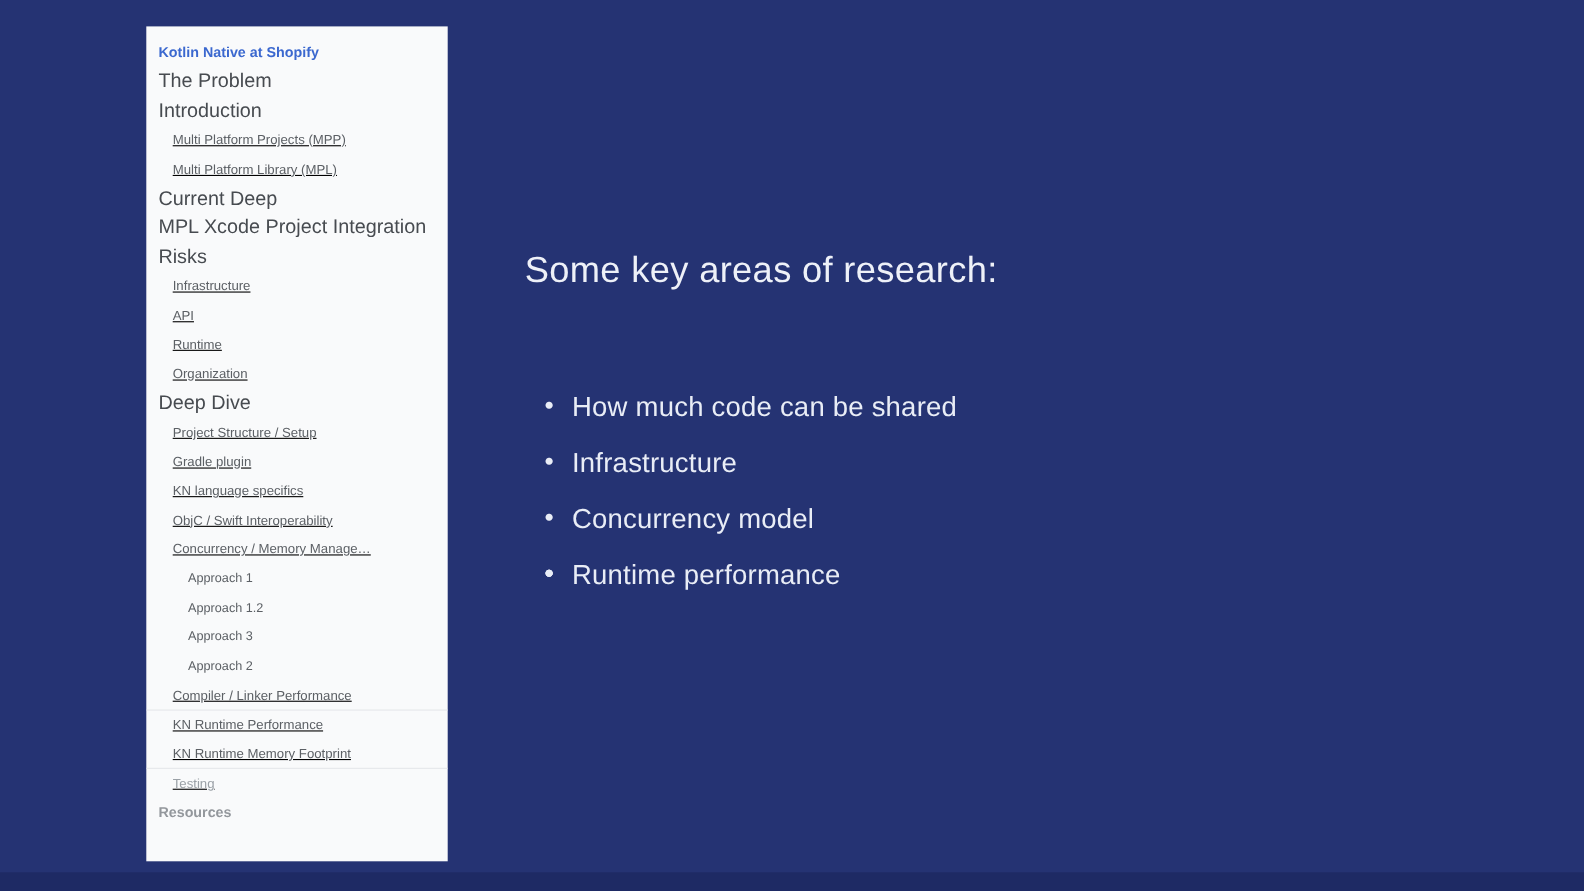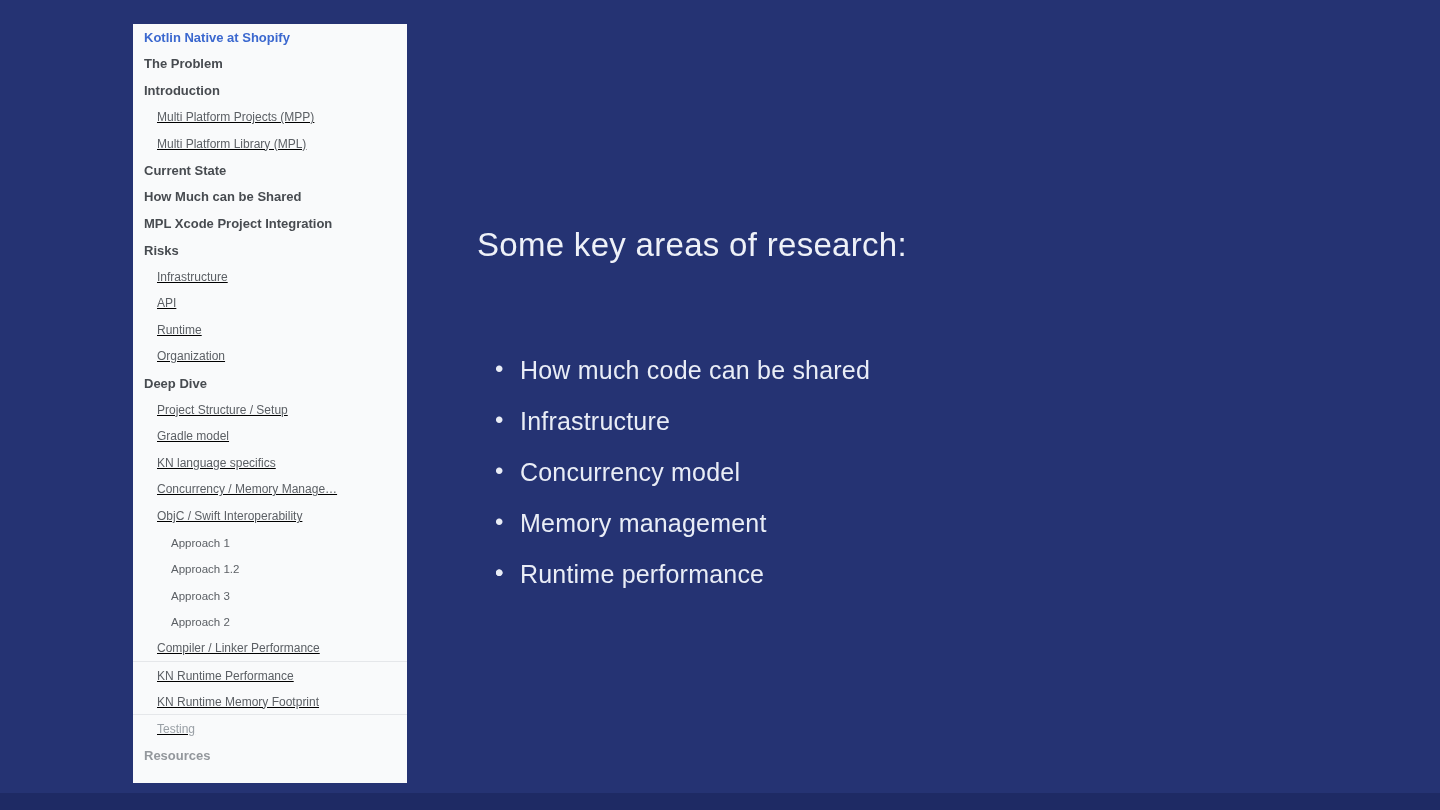--- a/index.html
+++ b/index.html
@@ -20,41 +20,41 @@
     background: var(--bg-bottom, #1e2a64);
   }
 
   
   .outline {
     position: absolute;
     left: 133px; top: 24px;
     width: 274px; height: 759px;
     background: var(--sidebar-bg, #f9fafb);
     box-sizing: border-box;
-    padding-top: 0;
+    padding-top: 10px;
     overflow: hidden;
   }
   .o-row {
     height: 26.6px;
     display: flex;
     align-items: center;
     box-sizing: border-box;
     cursor: pointer;
     white-space: nowrap;
   }
   .o-row.level-0 { padding-left: 11px; }
   .o-row.level-1 { padding-left: 24px; text-decoration: underline; }
   .o-row.level-2 { padding-left: 38px; }
 
   .o-row .o-label { font-size: 12px; color: var(--sub, #5c6065); }
   .o-row.style-active .o-label {
     font-size: 13px; font-weight: bold; color: var(--active, #3b68cf);
   }
   .o-row.style-heading .o-label {
-    font-size: 13px; font-weight: bold; color: var(--heading, #474b50);
+    font-size: 18px; font-weight: normal; color: var(--heading, #474b50);
   }
   .o-row.style-sub .o-label { font-size: 12px; color: var(--sub, #5c6065); }
   .o-row.level-2 .o-label { font-size: 11.5px; }
   .o-row.style-muted .o-label { color: var(--muted, #9aa0a6); }
   .o-row.style-muted-heading .o-label {
     font-size: 13px; font-weight: bold; color: var(--muted-heading, #93979c);
   }
   .o-row.divider-below { border-bottom: 1px solid var(--divider, #e5e7ea); }
 
   
@@ -104,24 +104,21 @@
       <div class="o-row level-0 style-heading">
         <span class="o-label">Introduction</span>
       </div>
       <div class="o-row level-1 style-sub">
         <span class="o-label">Multi Platform Projects (MPP)</span>
       </div>
       <div class="o-row level-1 style-sub">
         <span class="o-label">Multi Platform Library (MPL)</span>
       </div>
       <div class="o-row level-0 style-heading">
-        <span class="o-label">Current State</span>
-      </div>
-      <div class="o-row level-0 style-heading">
-        <span class="o-label">How Much can be Shared</span>
+        <span class="o-label">Current Deep</span>
       </div>
       <div class="o-row level-0 style-heading">
         <span class="o-label">MPL Xcode Project Integration</span>
       </div>
       <div class="o-row level-0 style-heading">
         <span class="o-label">Risks</span>
       </div>
       <div class="o-row level-1 style-sub">
         <span class="o-label">Infrastructure</span>
       </div>
@@ -134,30 +131,30 @@
       <div class="o-row level-1 style-sub">
         <span class="o-label">Organization</span>
       </div>
       <div class="o-row level-0 style-heading">
         <span class="o-label">Deep Dive</span>
       </div>
       <div class="o-row level-1 style-sub">
         <span class="o-label">Project Structure / Setup</span>
       </div>
       <div class="o-row level-1 style-sub">
-        <span class="o-label">Gradle model</span>
+        <span class="o-label">Gradle plugin</span>
       </div>
       <div class="o-row level-1 style-sub">
         <span class="o-label">KN language specifics</span>
       </div>
       <div class="o-row level-1 style-sub">
-        <span class="o-label">Concurrency / Memory Manage…</span>
+        <span class="o-label">ObjC / Swift Interoperability</span>
       </div>
       <div class="o-row level-1 style-sub">
-        <span class="o-label">ObjC / Swift Interoperability</span>
+        <span class="o-label">Concurrency / Memory Manage…</span>
       </div>
       <div class="o-row level-2 style-sub">
         <span class="o-label">Approach 1</span>
       </div>
       <div class="o-row level-2 style-sub">
         <span class="o-label">Approach 1.2</span>
       </div>
       <div class="o-row level-2 style-sub">
         <span class="o-label">Approach 3</span>
       </div>
@@ -180,20 +177,20 @@
         <span class="o-label">Resources</span>
       </div>
     </aside>
 
   <main>
     <h1 class="slide-title">Some key areas of research:</h1>
     <ul class="bullets" id="bullets">
         <li><span class="bullet-dot">•</span><span>How much code can be shared</span></li>
         <li><span class="bullet-dot">•</span><span>Infrastructure</span></li>
         <li><span class="bullet-dot">•</span><span>Concurrency model</span></li>
-        <li><span class="bullet-dot">•</span><span>Memory management</span></li>
+        <li><span class="bullet-dot">•</span></li>
         <li><span class="bullet-dot">•</span></li>
         <li><span class="bullet-dot">•</span><span>Runtime performance</span></li>
       </ul>
   </main>
 
   <div class="bottom-strip"></div>
 </div>
 
 </body></html>

